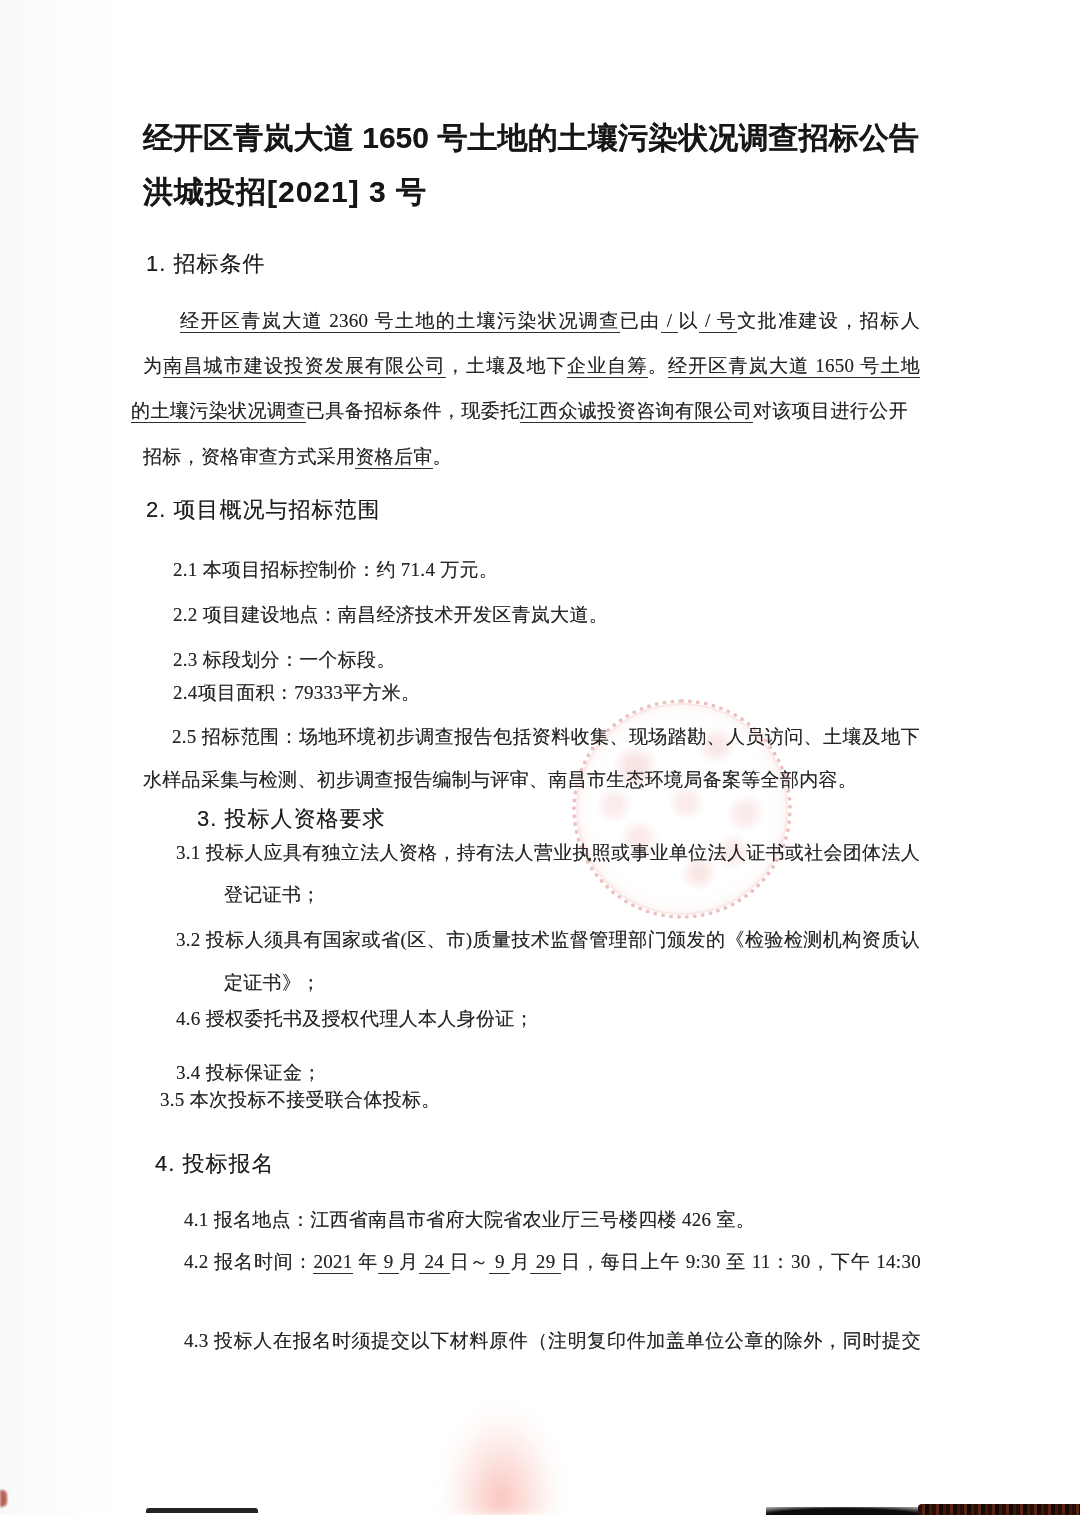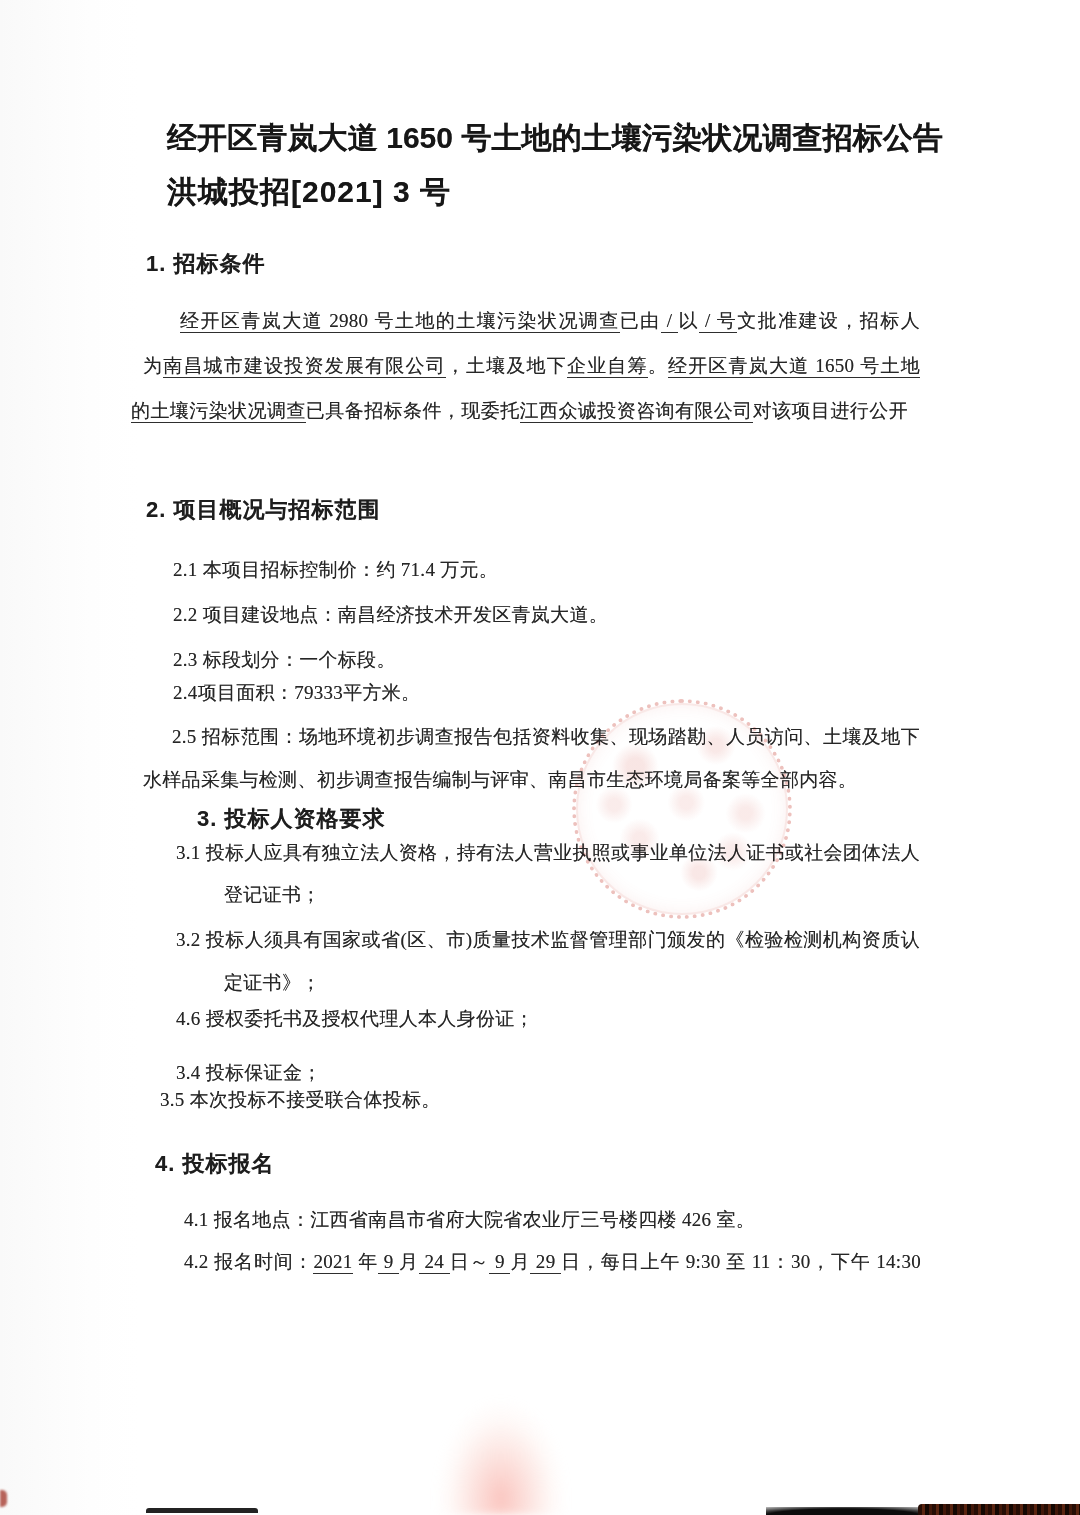--- a/index.html
+++ b/index.html
@@ -22,35 +22,34 @@
     letter-spacing:0.3px;
     text-shadow:0 0 0.5px rgba(40,40,40,0.55);
   }
   .just{
     text-align:justify;
     text-align-last:justify;
     text-justify:inter-ideograph;
   }
   .hd{
     font-family:"Liberation Sans","DejaVu Sans",sans-serif;
-    font-weight:700;
+    font-weight:400;
     font-size:22px;
     color:#1d1d1d;
     letter-spacing:1px;
   }
   .title{
     position:absolute;
     left:143px;width:776px;
     font-family:"Liberation Sans","DejaVu Sans",sans-serif;
     font-weight:700;
     font-size:30px;
     color:#161616;
     white-space:nowrap;
     text-shadow:0 0 0.6px rgba(20,20,20,0.6);
-    margin-left:24px;
   }
   .title.t1{text-align:justify;text-align-last:justify;}
   .title.t2{letter-spacing:1px;}
   .u{
     border-bottom:1.6px solid #2e2e2e;
     padding-bottom:1px;
   }
   
   .stamp{
     position:absolute;
@@ -118,23 +117,24 @@
 </style>
 </head>
 <body>
 
 <div class="page">
 
   <div class="title t1" style="top:118px">经开区青岚大道 1650 号土地的土壤污染状况调查招标公告</div>
   <div class="title t2" style="top:172px">洪城投招[2021] 3 号</div>
 
   <div class="ln hd" style="left:146px;top:250px">1. 招标条件</div>
-  <div class="ln just" style="left:180px;top:307px;width:740px"><span class="u">经开区青岚大道 2980 号土地的土壤污染状况调查</span><span>已由</span><span class="u"> / </span><span>以</span><span class="u"> / 号</span><span>文批准建设，招标人</span></div>
+  <div class="ln just" style="left:180px;top:307px;width:740px"><span class="u">经开区青岚大道 2360 号土地的土壤污染状况调查</span><span>已由</span><span class="u"> / </span><span>以</span><span class="u"> / 号</span><span>文批准建设，招标人</span></div>
   <div class="ln just" style="left:143px;top:352px;width:777px"><span>为</span><span class="u">南昌城市建设投资发展有限公司</span><span>，土壤及地下</span><span class="u">企业自筹</span><span>。</span><span class="u">经开区青岚大道 1650 号土地</span></div>
   <div class="ln just" style="left:131px;top:397px;width:777px"><span class="u">的土壤污染状况调查</span><span>已具备招标条件，现委托</span><span class="u">江西众诚投资咨询有限公司</span><span>对该项目进行公开</span></div>
+  <div class="ln" style="left:143px;top:443px"><span>招标，资格审查方式采用</span><span class="u">资格后审</span><span>。</span></div>
 
   <div class="ln hd" style="left:146px;top:496px">2. 项目概况与招标范围</div>
   <div class="ln" style="left:173px;top:556px">2.1 本项目招标控制价：约 71.4 万元。</div>
   <div class="ln" style="left:173px;top:601px">2.2 项目建设地点：南昌经济技术开发区青岚大道。</div>
   <div class="ln" style="left:173px;top:646px">2.3 标段划分：一个标段。</div>
   <div class="ln" style="left:173px;top:679px">2.4项目面积：79333平方米。</div>
   <div class="ln just" style="left:172px;top:723px;width:748px">2.5 招标范围：场地环境初步调查报告包括资料收集、现场踏勘、人员访问、土壤及地下</div>
   <div class="ln" style="left:143px;top:766px">水样品采集与检测、初步调查报告编制与评审、南昌市生态环境局备案等全部内容。</div>
 
   <div class="ln hd" style="left:197px;top:805px">3. 投标人资格要求</div>
@@ -142,20 +142,21 @@
   <div class="ln" style="left:224px;top:881px">登记证书；</div>
   <div class="ln just" style="left:176px;top:926px;width:744px">3.2 投标人须具有国家或省(区、市)质量技术监督管理部门颁发的《检验检测机构资质认</div>
   <div class="ln" style="left:224px;top:969px">定证书》；</div>
   <div class="ln" style="left:176px;top:1005px">4.6 授权委托书及授权代理人本人身份证；</div>
   <div class="ln" style="left:176px;top:1059px">3.4 投标保证金；</div>
   <div class="ln" style="left:160px;top:1086px">3.5 本次投标不接受联合体投标。</div>
 
   <div class="ln hd" style="left:155px;top:1150px">4. 投标报名</div>
   <div class="ln" style="left:184px;top:1206px">4.1 报名地点：江西省南昌市省府大院省农业厅三号楼四楼 426 室。</div>
   <div class="ln just" style="left:184px;top:1248px;width:737px"><span>4.2 报名时间：</span><span class="u">2021</span><span> 年</span><span class="u"> 9 </span><span>月</span><span class="u"> 24 </span><span>日～</span><span class="u"> 9 </span><span>月</span><span class="u"> 29 </span><span>日，每日上午 9:30 至 11：30，下午 14:30</span></div>
+  <div class="ln just" style="left:184px;top:1327px;width:737px">4.3 投标人在报名时须提交以下材料原件（注明复印件加盖单位公章的除外，同时提交</div>
 
   <div class="stamp"></div>
 
   <div class="smudge"></div>
   <div class="edge-bl"></div>
   <div class="edge-br1"></div>
   <div class="edge-br2"></div>
   <div class="edge-left-dot"></div>
 </div>
 

